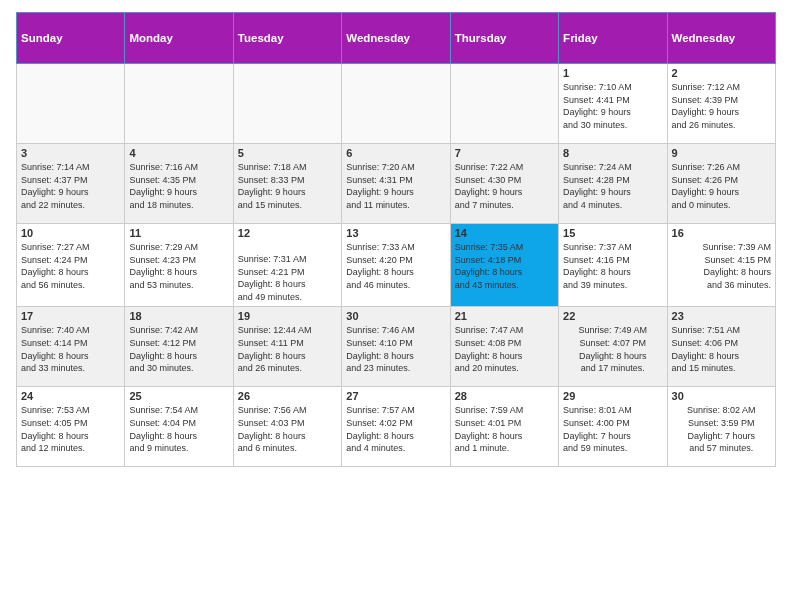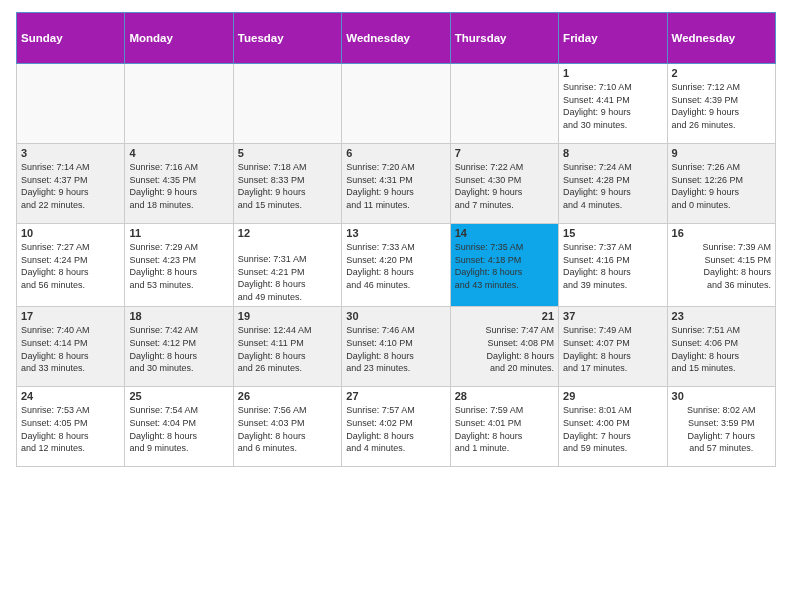--- a/index.html
+++ b/index.html
@@ -173,21 +173,21 @@
           <td style="background: rgb(240, 240, 240);">
             <span class="day-num">8</span>
             <div class="day-info" style="white-space: pre-line;">Sunrise: 7:24 AM
 Sunset: 4:28 PM
 Daylight: 9 hours
 and 4 minutes.</div>
           </td>
           <td style="background: rgb(240, 240, 240);">
             <span class="day-num">9</span>
             <div class="day-info" style="white-space: pre-line;">Sunrise: 7:26 AM
-Sunset: 12:26 PM
+Sunset: 4:26 PM
 Daylight: 9 hours
 and 0 minutes.</div>
           </td>
         </tr>
         <tr>
           <td style="background: rgb(255, 255, 255);">
             <span class="day-num">10</span>
             <div class="day-info" style="white-space: pre-line;">Sunrise: 7:27 AM
 Sunset: 4:24 PM
 Daylight: 8 hours
@@ -258,30 +258,30 @@
 Daylight: 8 hours
 and 26 minutes.</div>
           </td>
           <td style="background: rgb(240, 240, 240);">
             <span class="day-num">30</span>
             <div class="day-info" style="white-space: pre-line;">Sunrise: 7:46 AM
 Sunset: 4:10 PM
 Daylight: 8 hours
 and 23 minutes.</div>
           </td>
-          <td style="background: rgb(240, 240, 240); text-align: right;">
+          <td style="background: rgb(240, 240, 240);">
             <span class="day-num">21</span>
             <div class="day-info" style="white-space: pre-line;">Sunrise: 7:47 AM
 Sunset: 4:08 PM
 Daylight: 8 hours
 and 20 minutes.</div>
           </td>
           <td style="background: rgb(240, 240, 240);">
-            <span class="day-num">37</span>
-            <div class="day-info" style="white-space: pre-line;">Sunrise: 7:49 AM
+            <span class="day-num">22</span>
+            <div class="day-info" style="white-space: pre-line; text-align: center;">Sunrise: 7:49 AM
 Sunset: 4:07 PM
 Daylight: 8 hours
 and 17 minutes.</div>
           </td>
           <td style="background: rgb(240, 240, 240);">
             <span class="day-num">23</span>
             <div class="day-info" style="white-space: pre-line;">Sunrise: 7:51 AM
 Sunset: 4:06 PM
 Daylight: 8 hours
 and 15 minutes.</div>

